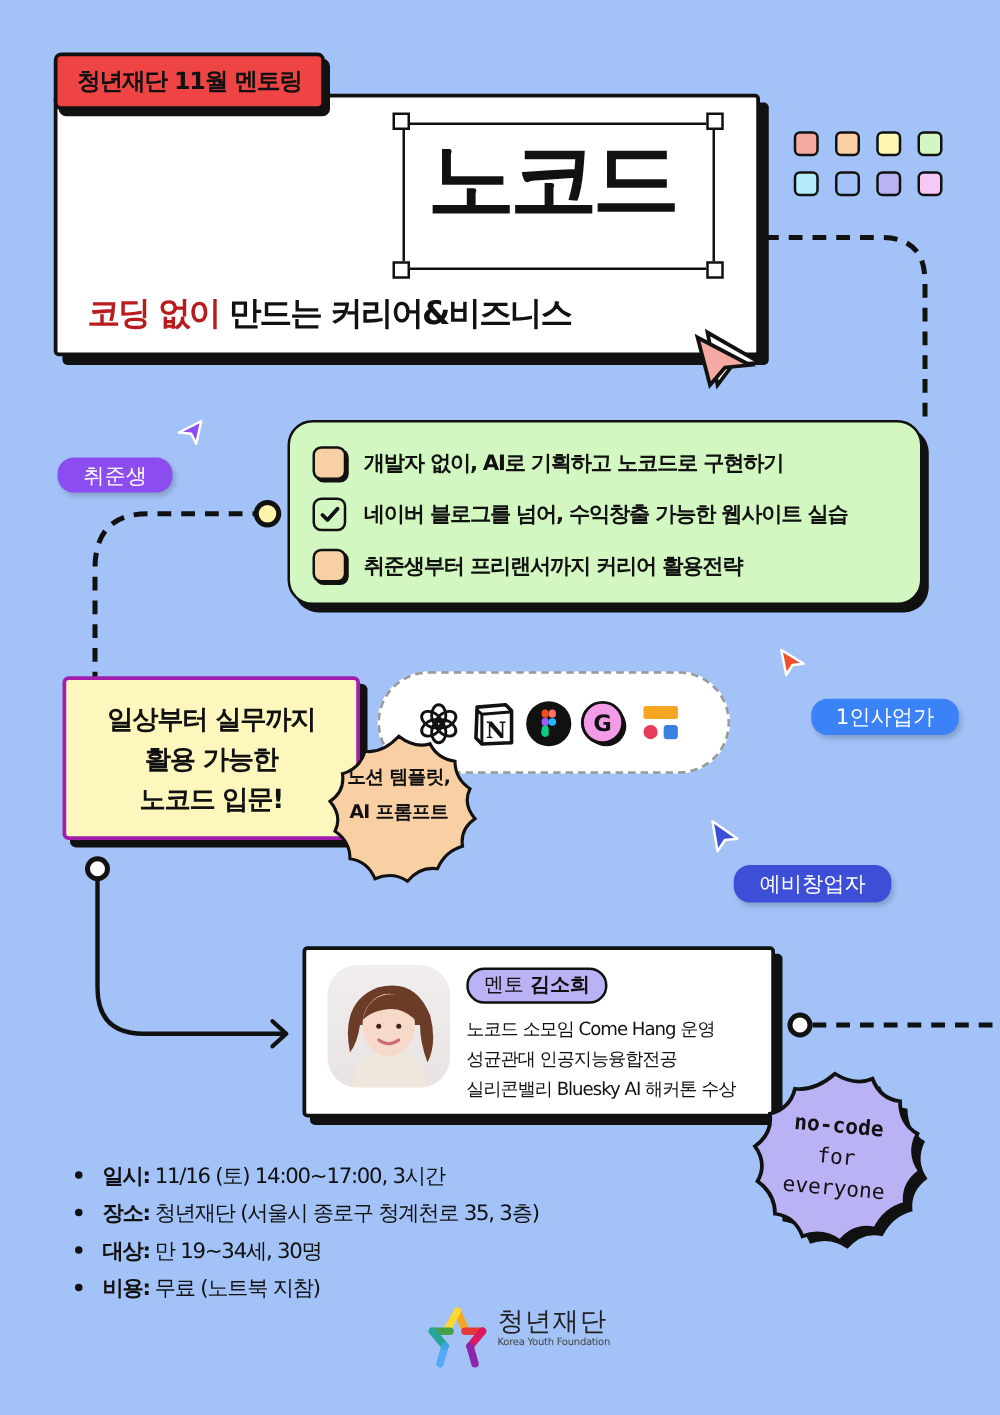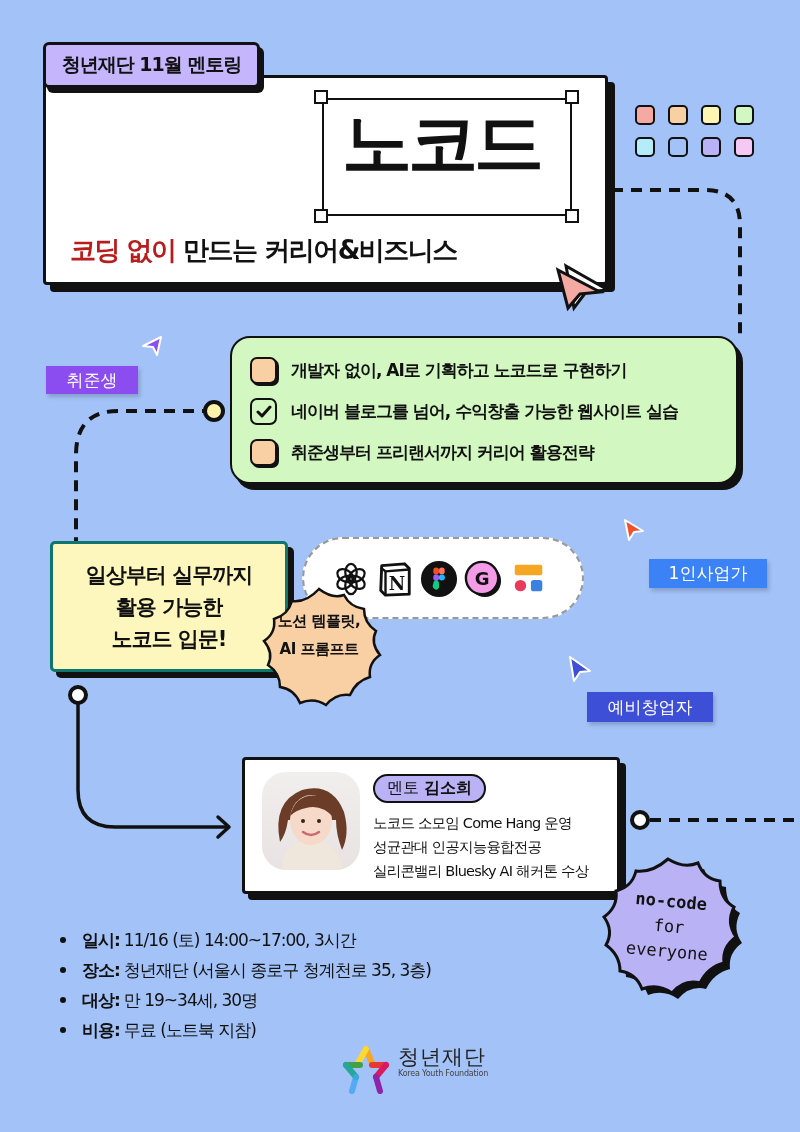--- a/index.html
+++ b/index.html
@@ -9,21 +9,21 @@
     font-family: "DejaVu Sans", sans-serif;
     position: relative;
     color: #111;
   }
   .abs { position: absolute; }
   svg.overlay { position: absolute; left: 0; top: 0; pointer-events: none; }
 
   
   .top-tag {
     left: 43px; top: 42px; width: 217px; height: 46px;
-    background: #c4b5fd; border: 3px solid #111; border-radius: 6px;
+    background: #ef4444; border: 3px solid #111; border-radius: 6px;
     box-shadow: 4px 5px 0 #111;
     font-weight: bold; font-size: 19px; letter-spacing: -1px;
     display: flex; align-items: center; justify-content: center;
     z-index: 3;
   }
   
   .hero {
     left: 43px; top: 75px; width: 565px; height: 210px;
     background: #fff; border: 3px solid #111; border-radius: 4px;
     box-shadow: 7px 7px 0 #111;
@@ -47,20 +47,21 @@
   }
   .hero-sub .blue { color: #b91c1c; }
 
   
   .swatch { width: 20px; height: 20px; border: 2.5px solid #111; border-radius: 5px; }
 
   
   .persona {
     color: #fff; font-size: 17px; display: flex; align-items: center; justify-content: center;
     box-shadow: 2px 3px 4px rgba(0,0,0,0.18);
+    border-radius: 13px;
   }
 
   
   .checklist {
     left: 230px; top: 336px; width: 508px; height: 148px;
     background: #d3f7c1; border: 2.5px solid #111; border-radius: 20px;
     box-shadow: 5px 6px 0 #111;
     padding: 12px 0 0 18px; z-index: 2;
   }
   .check-row { display: flex; align-items: center; height: 41px; }
@@ -68,21 +69,21 @@
     width: 27px; height: 27px; border: 2.5px solid #111; border-radius: 7px;
     background: #f9cfa4; box-shadow: 2px 2px 0 #111; margin-right: 14px;
     display: flex; align-items: center; justify-content: center;
   }
   .cbox.checked { background: #d3f7c1; box-shadow: none; }
   .check-label { font-size: 17px; font-weight: bold; letter-spacing: -1px; }
 
   
   .feature {
     left: 50px; top: 541px; width: 238px; height: 131px;
-    background: #fdf7bd; border: 3px solid #0f766e; border-radius: 5px;
+    background: #fdf7bd; border: 3px solid #a21caf; border-radius: 5px;
     box-shadow: 6px 6px 0 #111; z-index: 2;
     display: flex; flex-direction: column; align-items: center; justify-content: center;
     font-size: 21px; font-weight: bold; letter-spacing: -1px; line-height: 32px;
   }
 
   
   .tools {
     left: 302px; top: 537px; width: 282px; height: 82px;
     background: #fff; border: 2px dashed #999; border-radius: 42px; z-index: 1;
   }

